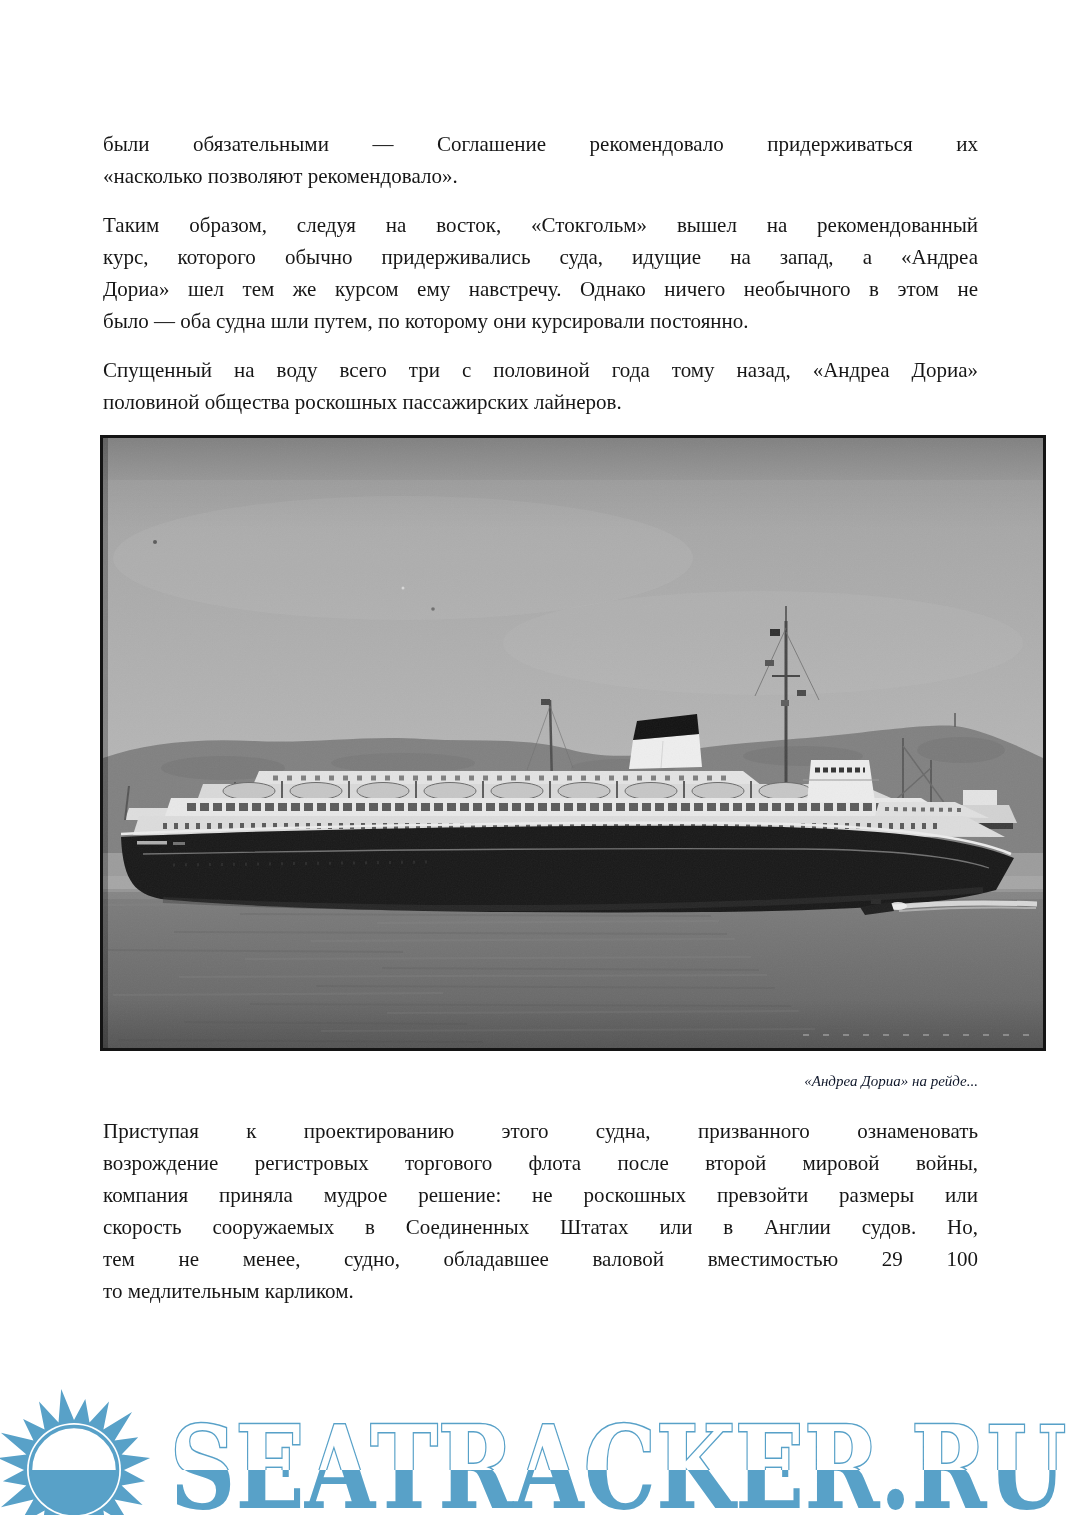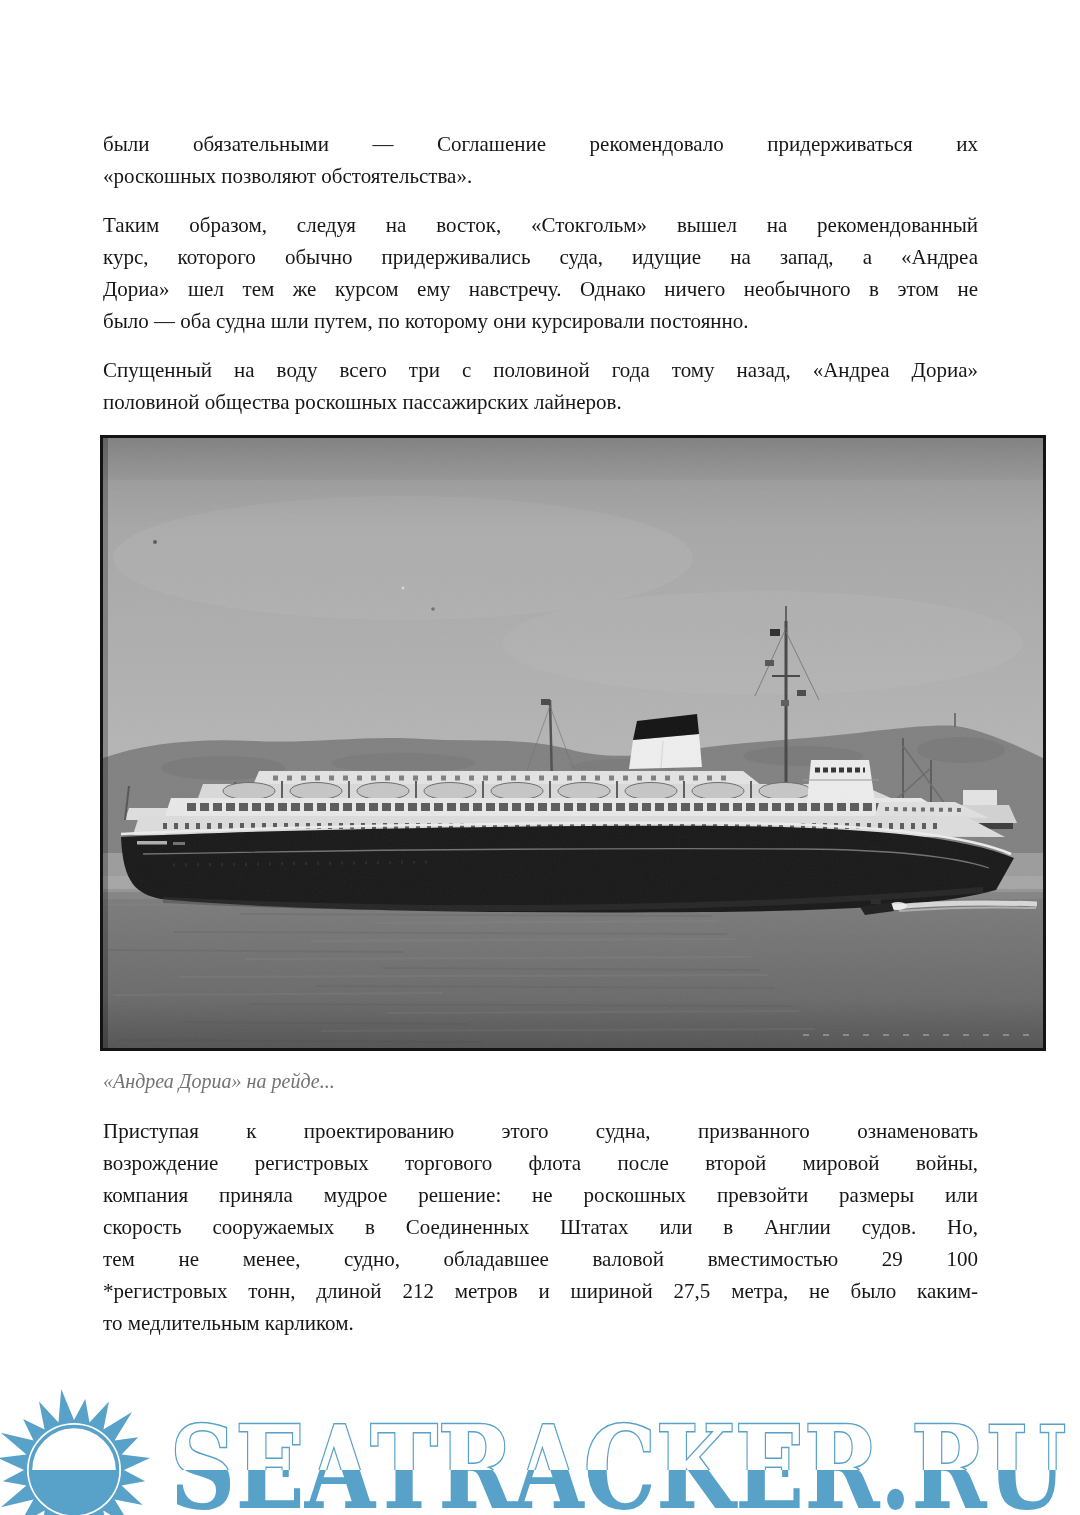--- a/index.html
+++ b/index.html
@@ -5,34 +5,34 @@
   html,body{margin:0;padding:0;background:#ffffff;}
   body{width:1080px;height:1515px;position:relative;overflow:hidden;
        font-family:"Liberation Serif", serif;}
   .page{position:relative;width:1080px;height:1515px;background:#ffffff;}
   .content{padding:96px 102px 0 103px;margin-top:32px;}
   .para{margin:0 0 17px 0;font-size:21px;line-height:32px;color:#161616;}
   .para .tline{display:block;text-align:justify;text-align-last:justify;}
   .para .tline:last-child{text-align-last:auto;}
   .photo-frame{margin:0 0 0 -3px;width:940px;height:610px;border:3px solid #141414;
                background:#aaa;line-height:0;}
-  .caption{margin:14px 0 18px 0;font-size:20px;line-height:32px;color:#737373;
-           text-align:left;font-style:italic;}
+  .caption{margin:14px 0 18px 0;font-size:15px;line-height:32px;color:#0f172a;
+           text-align:right;font-style:italic;}
   .watermark{position:absolute;left:0;top:1352px;pointer-events:none;}
   .wm-text{font-family:"DejaVu Serif", serif;font-weight:bold;}
 </style>
 </head>
 <body>
 
 <div class="page">
   <div class="content">
 
     <p class="para">
         <span class="tline">были обязательными — Соглашение рекомендовало придерживаться их</span>
-        <span class="tline">«роскошных позволяют обстоятельства».</span>
+        <span class="tline">«насколько позволяют рекомендовало».</span>
       </p>
 
     <p class="para">
         <span class="tline">Таким образом, следуя на восток, «Стокгольм» вышел на рекомендованный</span>
         <span class="tline">курс, которого обычно придерживались суда, идущие на запад, а «Андреа</span>
         <span class="tline">Дориа» шел тем же курсом ему навстречу. Однако ничего необычного в этом не</span>
         <span class="tline">было — оба судна шли путем, по которому они курсировали постоянно.</span>
       </p>
 
     <p class="para">
@@ -225,21 +225,20 @@
     </figure>
 
     <div class="caption">«Андреа Дориа» на рейде...</div>
 
     <p class="para">
         <span class="tline">Приступая к проектированию этого судна, призванного ознаменовать</span>
         <span class="tline">возрождение регистровых торгового флота после второй мировой войны,</span>
         <span class="tline">компания приняла мудрое решение: не роскошных превзойти размеры или</span>
         <span class="tline">скорость сооружаемых в Соединенных Штатах или в Англии судов. Но,</span>
         <span class="tline">тем не менее, судно, обладавшее валовой вместимостью 29&nbsp;100</span>
-        <span class="tline">*регистровых тонн, длиной 212 метров и шириной 27,5 метра, не было каким-</span>
         <span class="tline">то медлительным карликом.</span>
       </p>
   </div>
 
   <svg class="watermark" width="1080" height="163" viewBox="0 0 1080 163">
     <defs>
       <clipPath id="wmTop">
           <rect x="0" y="0" width="1080" height="86"></rect>
         </clipPath>
       <clipPath id="wmBot">

